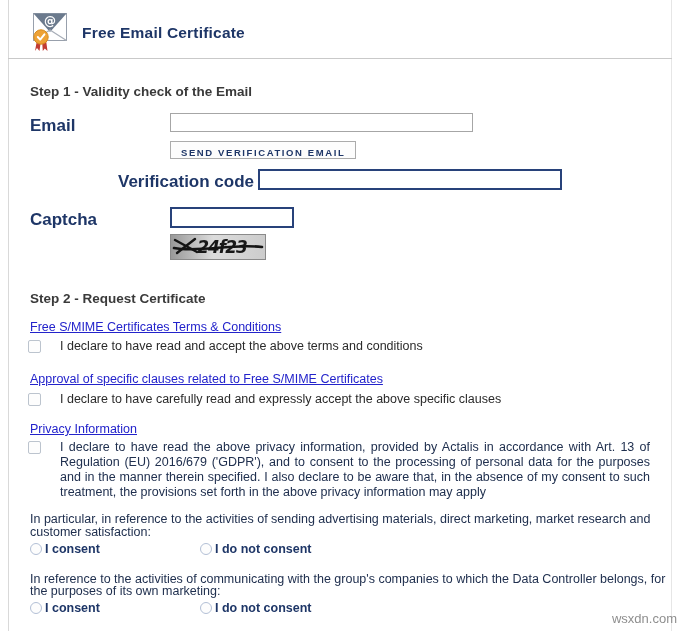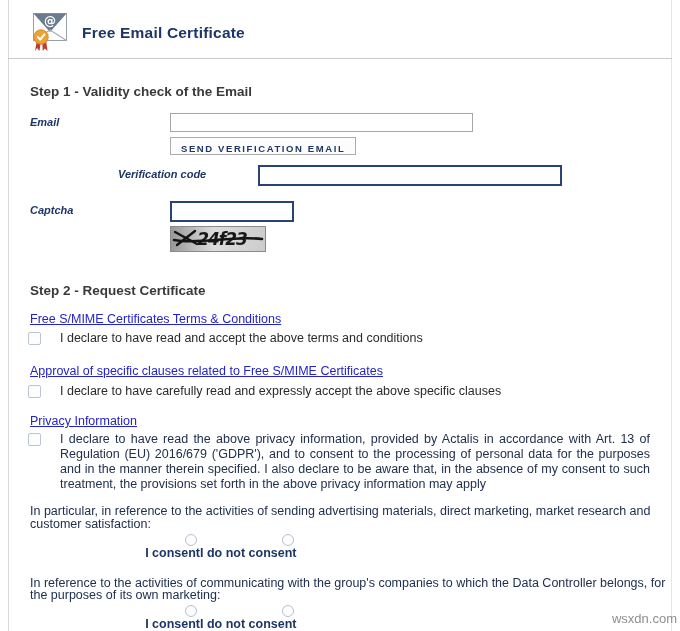--- a/index.html
+++ b/index.html
@@ -18,21 +18,21 @@
   .header{display:flex;align-items:center;gap:12px;height:46px;}
   .page-title{font-size:15.5px;font-weight:bold;color:#1e3667;letter-spacing:.2px;}
 
   
   .step-heading{font-size:13.5px;font-weight:bold;color:#3a3a3a;}
   .h-step1{margin-top:28px;}
   .h-step2{margin-top:27px;}
 
   
   .row{display:flex;align-items:flex-start;}
-  .flabel{width:140px;flex:0 0 140px;font-size:11px;font-weight:bold;color:#1e3667;padding-top:3px;font-style:italic;}
+  .flabel{width:140px;flex:0 0 140px;font-size:17px;font-weight:bold;color:#1e3667;padding-top:3px;}
   .spacer{width:140px;flex:0 0 140px;}
   input.txt{
     box-sizing:border-box;height:19px;border:1px solid #a6a6a6;background:#fff;
     font-family:"Liberation Sans",sans-serif;font-size:12px;padding:1px 4px;outline:none;
   }
   input.txt.blue{border:2px solid #28427a;height:21px;}
   .email-row{margin-top:14px;}
   .btn-row{margin-top:5px;}
   .verif-row{margin-top:10px;justify-content:center;}
   .captcha-row{margin-top:15px;}
@@ -59,21 +59,21 @@
   .chk-label{font-size:12.5px;color:#2a2a2a;line-height:15px;}
   .chk-row.privacy .chk-label{color:#20304f;text-align:justify;width:606px;}
   .chk-row.r2{margin-top:6px;}
   .chk-row.privacy{margin-top:4px;}
 
   
   .consent-text{font-size:12.5px;color:#20304f;line-height:12.8px;width:640px;margin-top:13px;}
   .consent-text.second{margin-top:17px;}
 
   .radio-group{display:flex;align-items:center;margin-top:3px;}
-  .radio-item{display:flex;align-items:flex-end;cursor:pointer;flex-direction:column;}
+  .radio-item{display:flex;align-items:center;cursor:pointer;}
   .radio-item.first{width:170px;flex:0 0 170px;}
   .radio{
     box-sizing:border-box;width:12px;height:12px;border:1px solid #b3c0d6;border-radius:50%;
     background:#fdfdfd;flex:0 0 12px;margin-right:3px;cursor:pointer;
   }
   .radio-label{font-size:12.5px;font-weight:bold;color:#1e3667;}
 
   .watermark{position:absolute;right:3px;bottom:5px;font-size:13px;color:#8e8e8e;}
 </style>
 </head>

